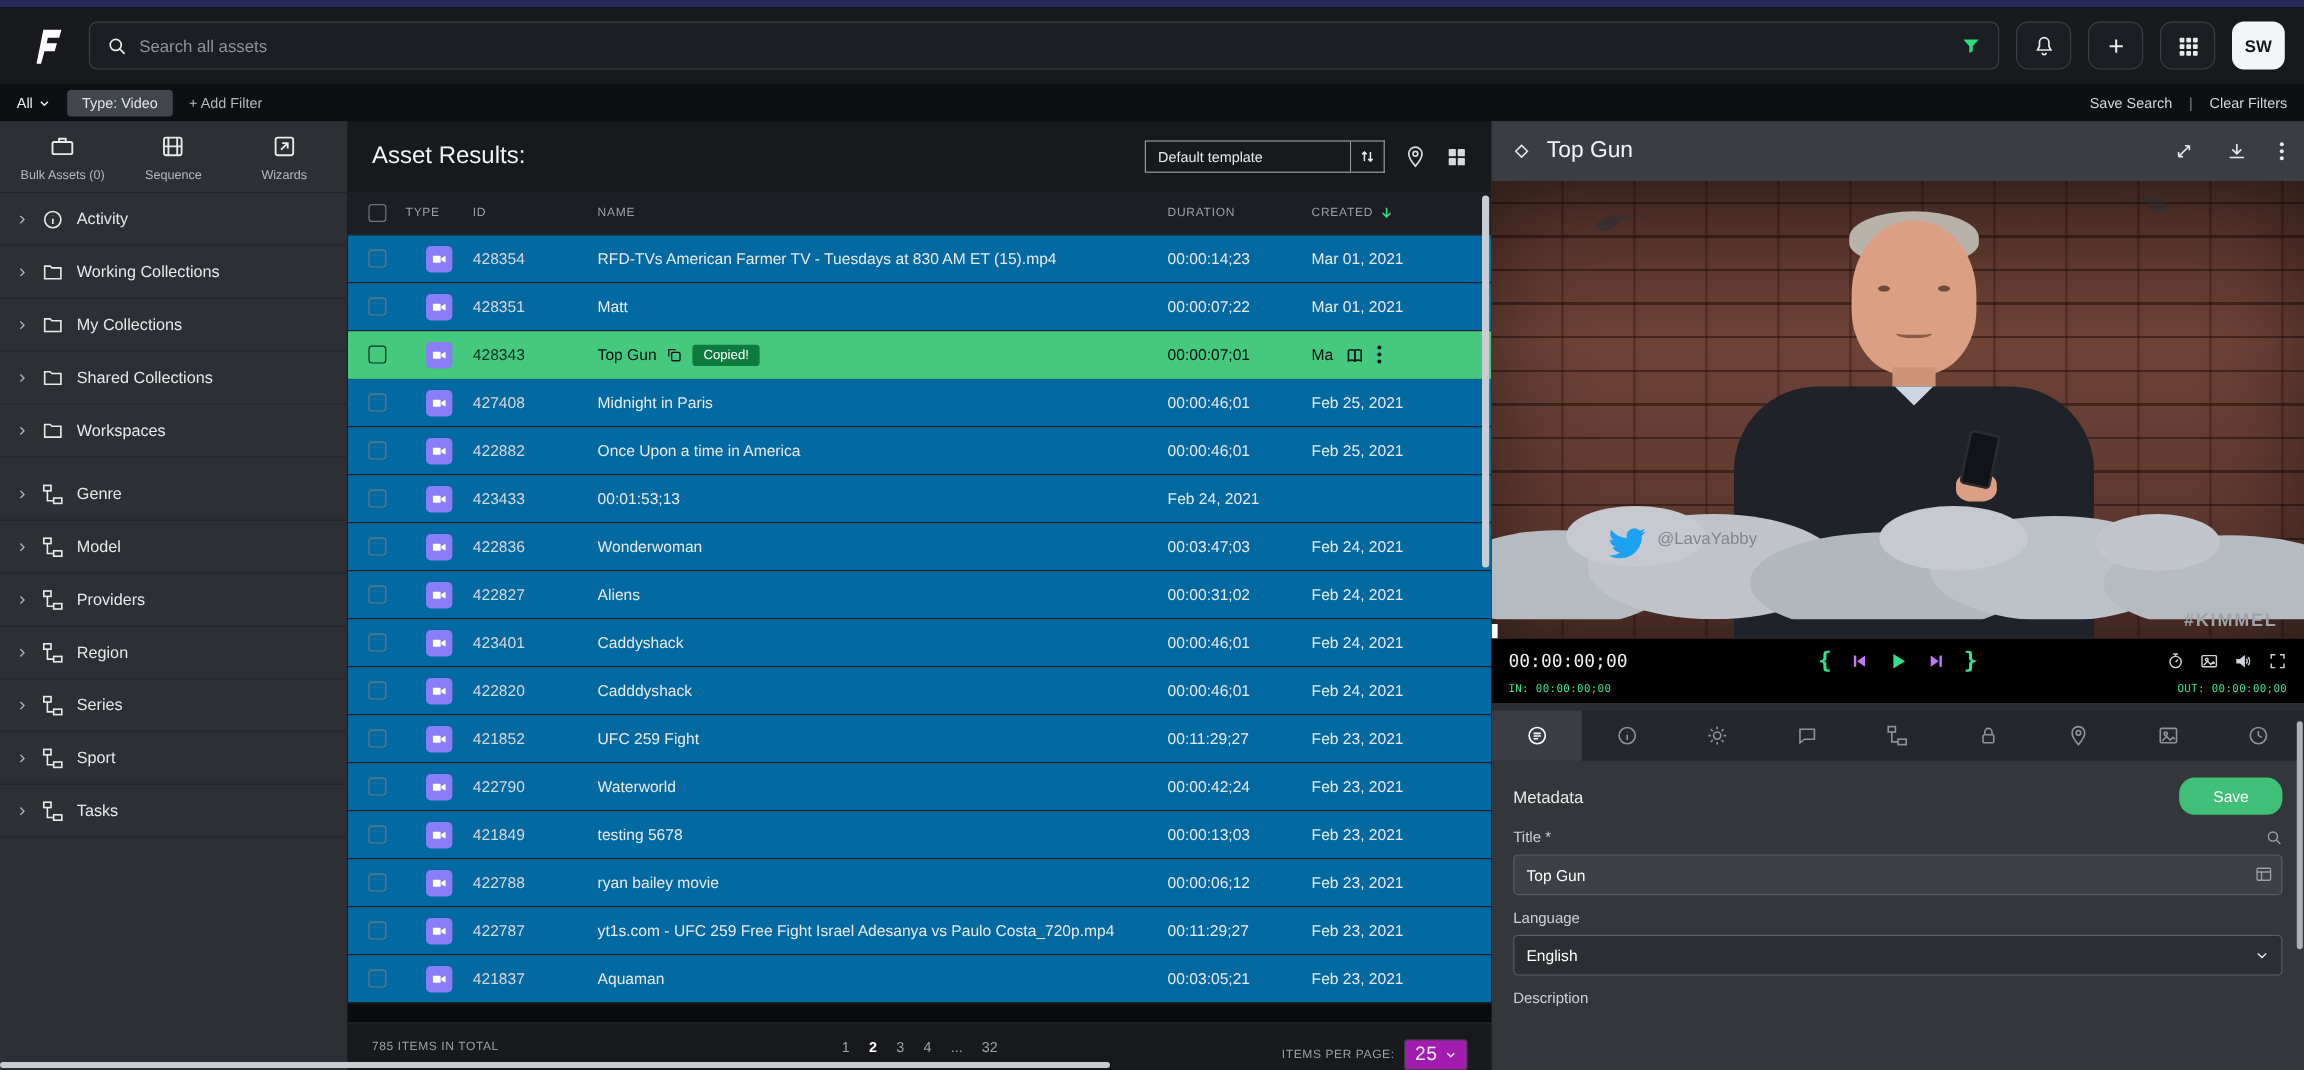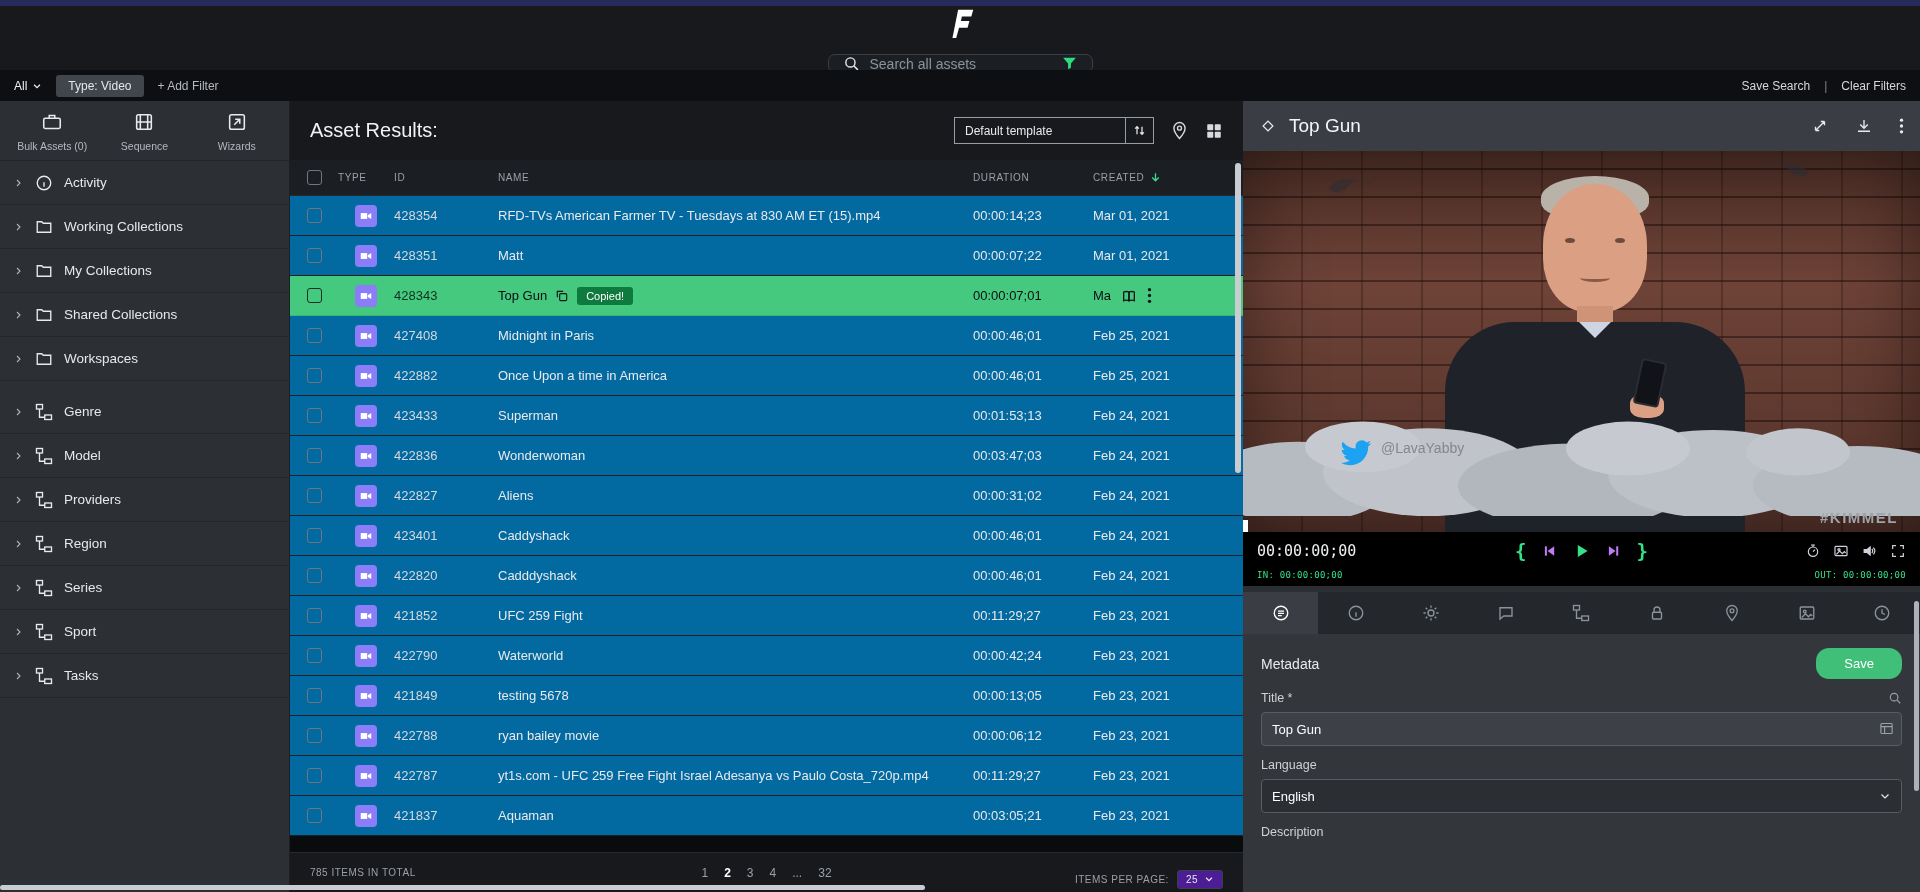--- a/index.html
+++ b/index.html
@@ -2,21 +2,21 @@
 <html><head>
 <meta charset="utf-8">
 <style>
   * { margin:0; padding:0; box-sizing:border-box; }
   html,body { width:1920px; height:892px; overflow:hidden; background:#0a0b0d;
               font-family:"Liberation Sans","DejaVu Sans",sans-serif; }
   .page { position:relative; width:1920px; height:892px; display:flex; flex-direction:column; }
 
   
   .top-strip { height:6px; background:#272b5c; }
-  .topbar { height:64px; background:#17191d; display:flex; align-items:center; gap:14px; padding:0 16px;flex-direction:column; }
+  .topbar { height:64px; background:#17191d; display:flex; align-items:center; gap:14px; padding:0 16px; }
   .logo { width:44px; height:44px; display:flex; align-items:center; justify-content:center; cursor:pointer; }
   .searchbar { flex:1; height:40px; background:#1b1e23; border:1px solid #3a3e44; border-radius:7px;
                display:flex; align-items:center; padding:0 14px; gap:10px; }
   .searchbar input { flex:1; background:transparent; border:none; outline:none; color:#aab0b7; font-size:14px; }
   .searchbar input::placeholder { color:#8d939a; }
   .nav-btn { width:46px; height:40px; background:#1b1e23; border:1px solid #3a3e44; border-radius:10px;
              display:flex; align-items:center; justify-content:center; cursor:pointer; }
   .avatar { width:44px; height:40px; background:#f4f5f7; border-radius:10px; display:flex; align-items:center;
             justify-content:center; font-weight:bold; font-size:14px; color:#17191d; cursor:pointer; }
 
@@ -75,21 +75,21 @@
 
   .table-footer { height:40px; background:#17191d; border-top:1px solid #26292e; display:flex; align-items:center;
                   padding:0 20px; position:relative; }
   .tf-total { font-size:10px; color:#9aa0a6; letter-spacing:.5px; }
   .pagination { position:absolute; left:50%; transform:translateX(-50%); display:flex; gap:16px; font-size:12px;
                 color:#9aa0a6; }
   .page-num { cursor:pointer; }
   .page-num.active { color:#fff; font-weight:bold; }
   .tf-right { margin-left:auto; display:flex; align-items:center; gap:8px; font-size:10px; color:#9aa0a6;
               letter-spacing:.5px;margin-top:13px; }
-  .pp-select { background:#4c1d95; border:1px solid #3c4046; border-radius:3px; color:#e8eaec; font-size:10px;
+  .pp-select { background:#a21caf; border:1px solid #3c4046; border-radius:3px; color:#e8eaec; font-size:16px;
                display:flex; align-items:center; gap:6px; padding:3px 8px; cursor:pointer; }
   .vscroll { position:absolute; top:62px; right:2px; width:6px; height:310px; background:#c9ccd0; border-radius:3px; }
   .hscroll { position:absolute; bottom:2px; left:0; width:925px; height:5px; background:#c9ccd0; border-radius:3px; }
 
   
   .detail { width:677px; background:#33373c; display:flex; flex-direction:column; position:relative; }
   .detail-header { height:50px; background:#3a3e44; display:flex; align-items:center; gap:12px; padding:0 16px; }
   .detail-title { font-size:19px; color:#f2f4f6; font-weight:400; }
   .dh-actions { margin-left:auto; display:flex; align-items:center; gap:26px; }
   .dh-actions > * { cursor:pointer; }
@@ -566,23 +566,20 @@
             </div>
           <div class="c-center">
               <span class="type-icon">
                 <svg width="14" height="14" viewBox="0 0 24 24" fill="#fff">
                   <path d="M3 7h11v10H3z"></path>
                   <path d="M15 10.5L21 7v10l-6-3.5z"></path>
                 </svg>
               </span>
             </div>
           <div class="c-id">423433</div>
-          <div class="c-name">
-              <span>Superman</span>
-            </div>
           <div class="c-dur">00:01:53;13</div>
           <div class="c-created">Feb 24, 2021</div>
         </div>
 
         <div class="row">
           <div class="c-center">
               <span class="checkbox"></span>
             </div>
           <div class="c-center">
               <span class="type-icon">
@@ -709,21 +706,21 @@
                 <svg width="14" height="14" viewBox="0 0 24 24" fill="#fff">
                   <path d="M3 7h11v10H3z"></path>
                   <path d="M15 10.5L21 7v10l-6-3.5z"></path>
                 </svg>
               </span>
             </div>
           <div class="c-id">421849</div>
           <div class="c-name">
               <span>testing 5678</span>
             </div>
-          <div class="c-dur">00:00:13;05</div>
+          <div class="c-dur">00:00:13;03</div>
           <div class="c-created">Feb 23, 2021</div>
         </div>
 
         <div class="row">
           <div class="c-center">
               <span class="checkbox"></span>
             </div>
           <div class="c-center">
               <span class="type-icon">
                 <svg width="14" height="14" viewBox="0 0 24 24" fill="#fff">

